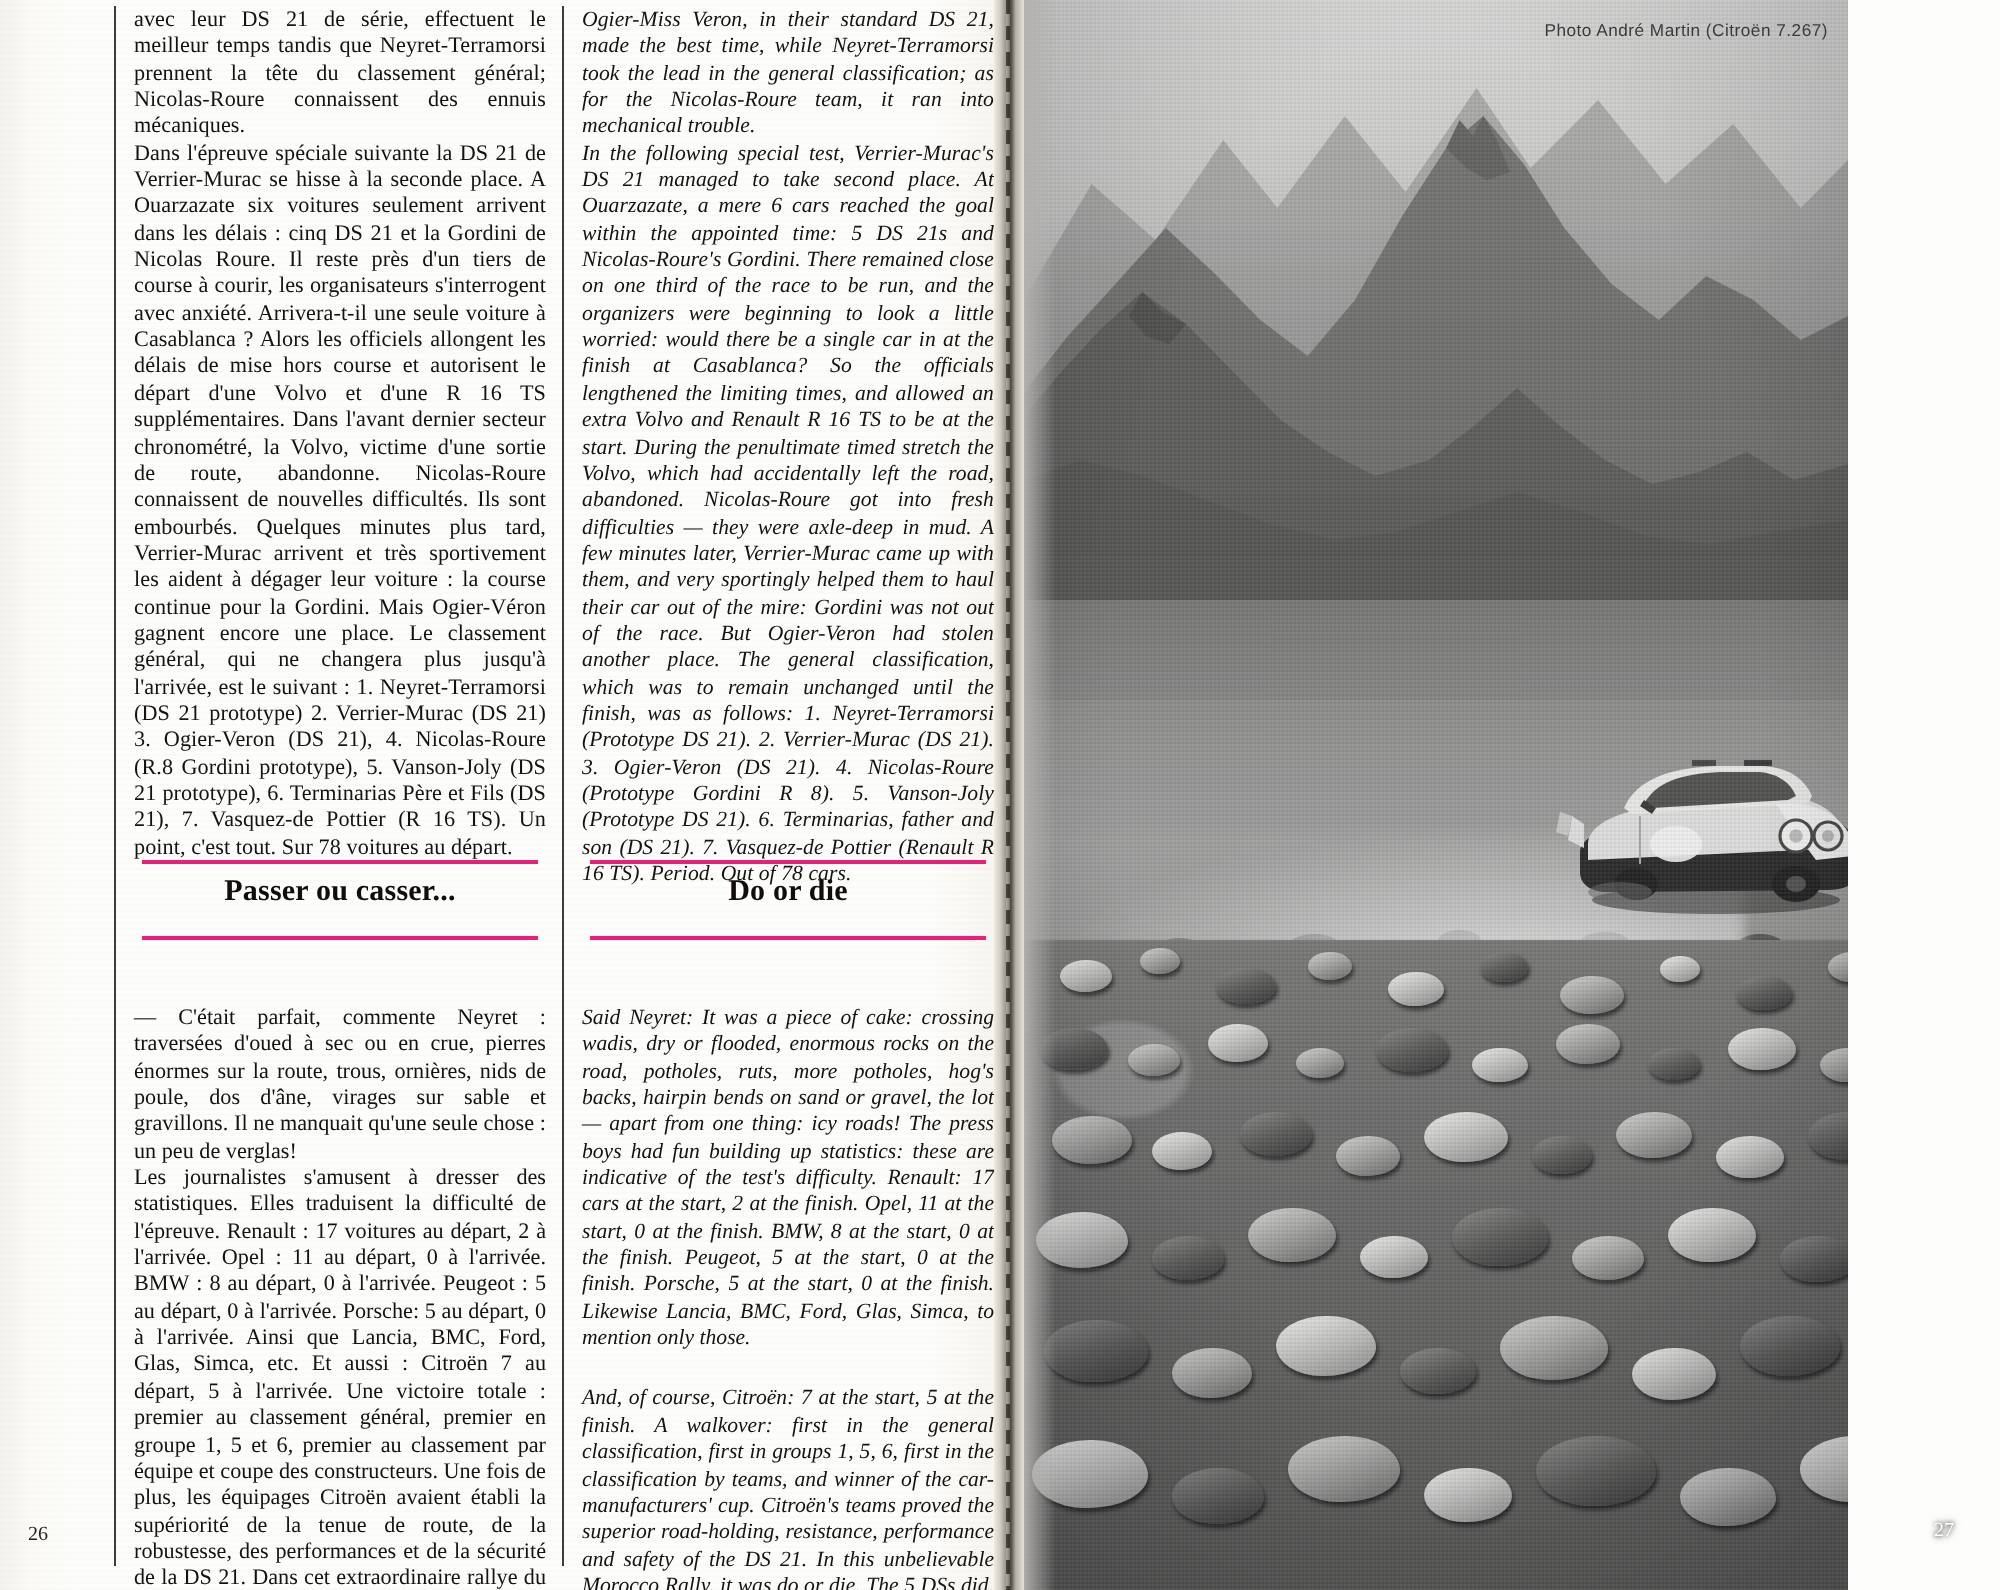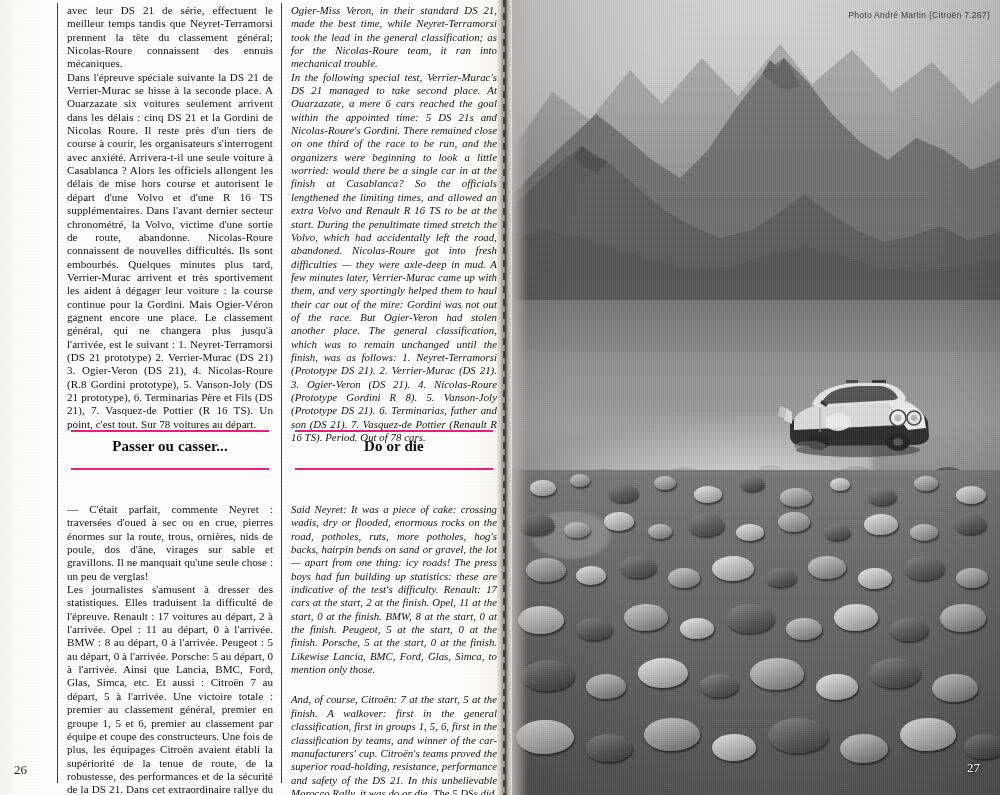--- a/index.html
+++ b/index.html
@@ -111,21 +111,21 @@
   }
   .col-lower.en p {
     font-style: italic;
     font-size: 10.8px;
   }
   .col-lower p + p { margin-top: 0; }
   .col-lower .gap { height: 17px; }
 
   .folio {
     position: absolute;
-    font-size: 13px;
+    font-size: 10px;
     color: #201c18;
     font-family: "Liberation Serif", serif;
     text-align: right;
   }
   .folio.left  { left: 14px;  top: 762px; }
   .folio.right { left: 967px; top: 760px; color: #ffffff;
                  text-shadow: 0 0 2px rgba(0,0,0,.85), 0 0 4px rgba(0,0,0,.6); }
 
   
   .gutter {
@@ -146,21 +146,21 @@
     left: 6px; top: 0; width: 2px; height: 795px;
     background: repeating-linear-gradient(180deg,
       #2c2924 0 7px, rgba(255,255,255,.25) 7px 13px);
     opacity: .75;
   }
 
   
   .page-right {
     position: absolute;
     left: 512px; top: 0;
-    width: 488px; height: 795px;
+    width: 412px; height: 795px;
     overflow: hidden;
     background: #9a9691;
   }
   .photo {
     position: absolute;
     inset: 0;
     overflow: hidden;
     
     background:
       linear-gradient(180deg,

